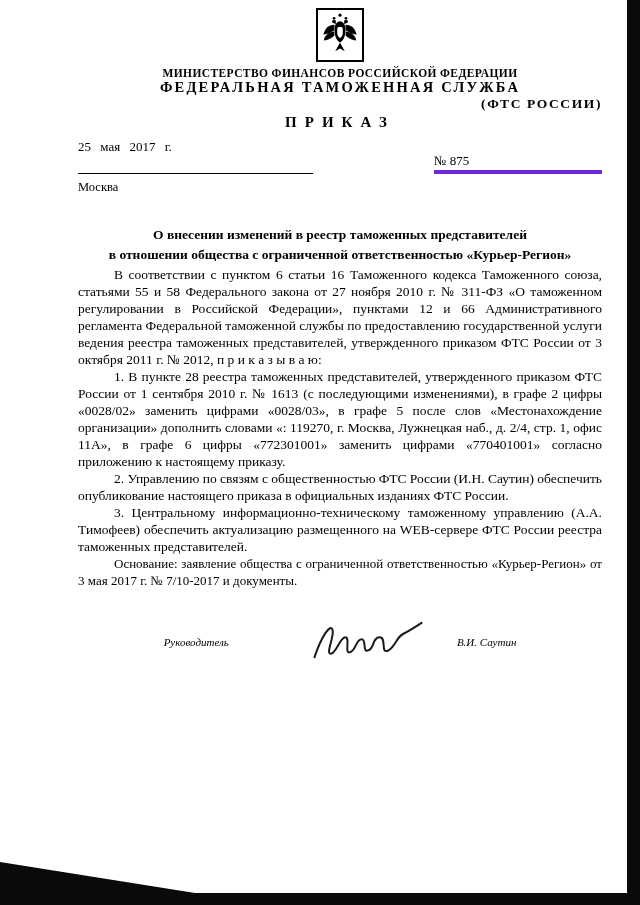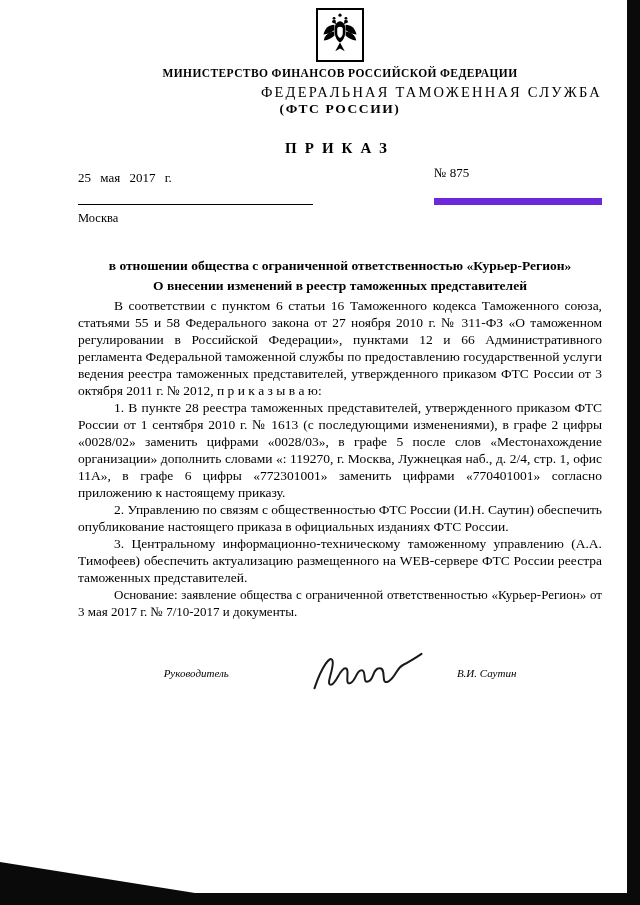--- a/index.html
+++ b/index.html
@@ -19,26 +19,26 @@
   .edge-right{position:absolute;right:0;top:0;width:13px;height:905px;background:#0a0a0a;}
   .edge-bottom{position:absolute;left:0;bottom:0;width:640px;height:12px;background:#0a0a0a;}
   .edge-corner{position:absolute;left:0;bottom:12px;width:0;height:0;
     border-bottom:31px solid #0a0a0a;border-right:195px solid transparent;}
   
   .emblem-box{
     width:44px;height:50px;margin:8px auto 0;border:2px solid #000;
     display:flex;align-items:center;justify-content:center;background:#fff;
   }
   .ministry{margin-top:5px;text-align:center;font-weight:bold;font-size:11.5px;letter-spacing:.4px;}
-  .agency1{margin-top:5px;text-align:right;font-weight:normal;font-size:14.5px;letter-spacing:2.2px;}
-  .agency2{text-align:center;font-weight:bold;font-size:13.5px;letter-spacing:1.6px;}
-  .doctype{margin-top:23px;text-align:center;font-weight:bold;font-size:15px;letter-spacing:8px;}
+  .agency1{text-align:center;font-weight:bold;font-size:14.5px;letter-spacing:2.2px;}
+  .agency2{text-align:right;font-weight:bold;font-size:13.5px;letter-spacing:1.6px;}
+  .doctype{margin-top:2px;text-align:center;font-weight:bold;font-size:15px;letter-spacing:8px;}
   .date-row{margin-top:8px;display:flex;justify-content:space-between;align-items:flex-end;font-size:13px;}
   .date{width:235px;border-bottom:1px solid #000;word-spacing:6px;padding-bottom:18px;}
-  .number{width:168px;border-bottom:7px solid #6d28d9;padding-bottom:17px;}
+  .number{width:168px;border-bottom:4px solid #6d28d9;padding-bottom:1px;}
   .city{margin-top:6px;font-size:12.5px;}
   
   .title{margin-top:30px;text-align:center;font-weight:bold;font-size:13.5px;line-height:1.5;}
   
   .body-text{font-size:13.5px;line-height:17px;text-align:justify;}
   .body-text p{margin:0;text-indent:36px;}
   .basis{margin-top:16px;font-size:13px;line-height:17px;text-align:justify;text-indent:0;}
   
   .sign-row{margin-top:28px;display:flex;align-items:center;justify-content:center;font-size:11px;font-style:italic;}
   .sign-scribble{margin:0 30px 0 80px;}
@@ -75,22 +75,22 @@
   <div class="doctype">ПРИКАЗ</div>
 
   <div class="date-row">
     <span class="date">25 мая 2017 г.</span>
     <span class="number">№ 875</span>
   </div>
 
   <div class="city">Москва</div>
 
   <div class="title">
+    <div>О внесении изменений в реестр таможенных представителей</div>
     <div>в отношении общества с ограниченной ответственностью «Курьер-Регион»</div>
-    <div>О внесении изменений в реестр таможенных представителей</div>
   </div>
 
   <div class="body-text">
     <p>В соответствии с пунктом 6 статьи 16 Таможенного кодекса Таможенного союза, статьями 55 и 58 Федерального закона от 27 ноября 2010 г. № 311-ФЗ «О таможенном регулировании в Российской Федерации», пунктами 12 и 66 Административного регламента Федеральной таможенной службы по предоставлению государственной услуги ведения реестра таможенных представителей, утвержденного приказом ФТС России от 3 октября 2011 г. № 2012, п р и к а з ы в а ю:</p>
     <p>1. В пункте 28 реестра таможенных представителей, утвержденного приказом ФТС России от 1 сентября 2010 г. № 1613 (с последующими изменениями), в графе 2 цифры «0028/02» заменить цифрами «0028/03», в графе 5 после слов «Местонахождение организации» дополнить словами «: 119270, г. Москва, Лужнецкая наб., д. 2/4, стр. 1, офис 11А», в графе 6 цифры «772301001» заменить цифрами «770401001» согласно приложению к настоящему приказу.</p>
     <p>2. Управлению по связям с общественностью ФТС России (И.Н. Саутин) обеспечить опубликование настоящего приказа в официальных изданиях ФТС России.</p>
     <p>3. Центральному информационно-техническому таможенному управлению (А.А. Тимофеев) обеспечить актуализацию размещенного на WEB-сервере ФТС России реестра таможенных представителей.</p>
     <p class="basis">Основание: заявление общества с ограниченной ответственностью «Курьер-Регион» от 3 мая 2017 г. № 7/10-2017 и документы.</p>
   </div>
 

